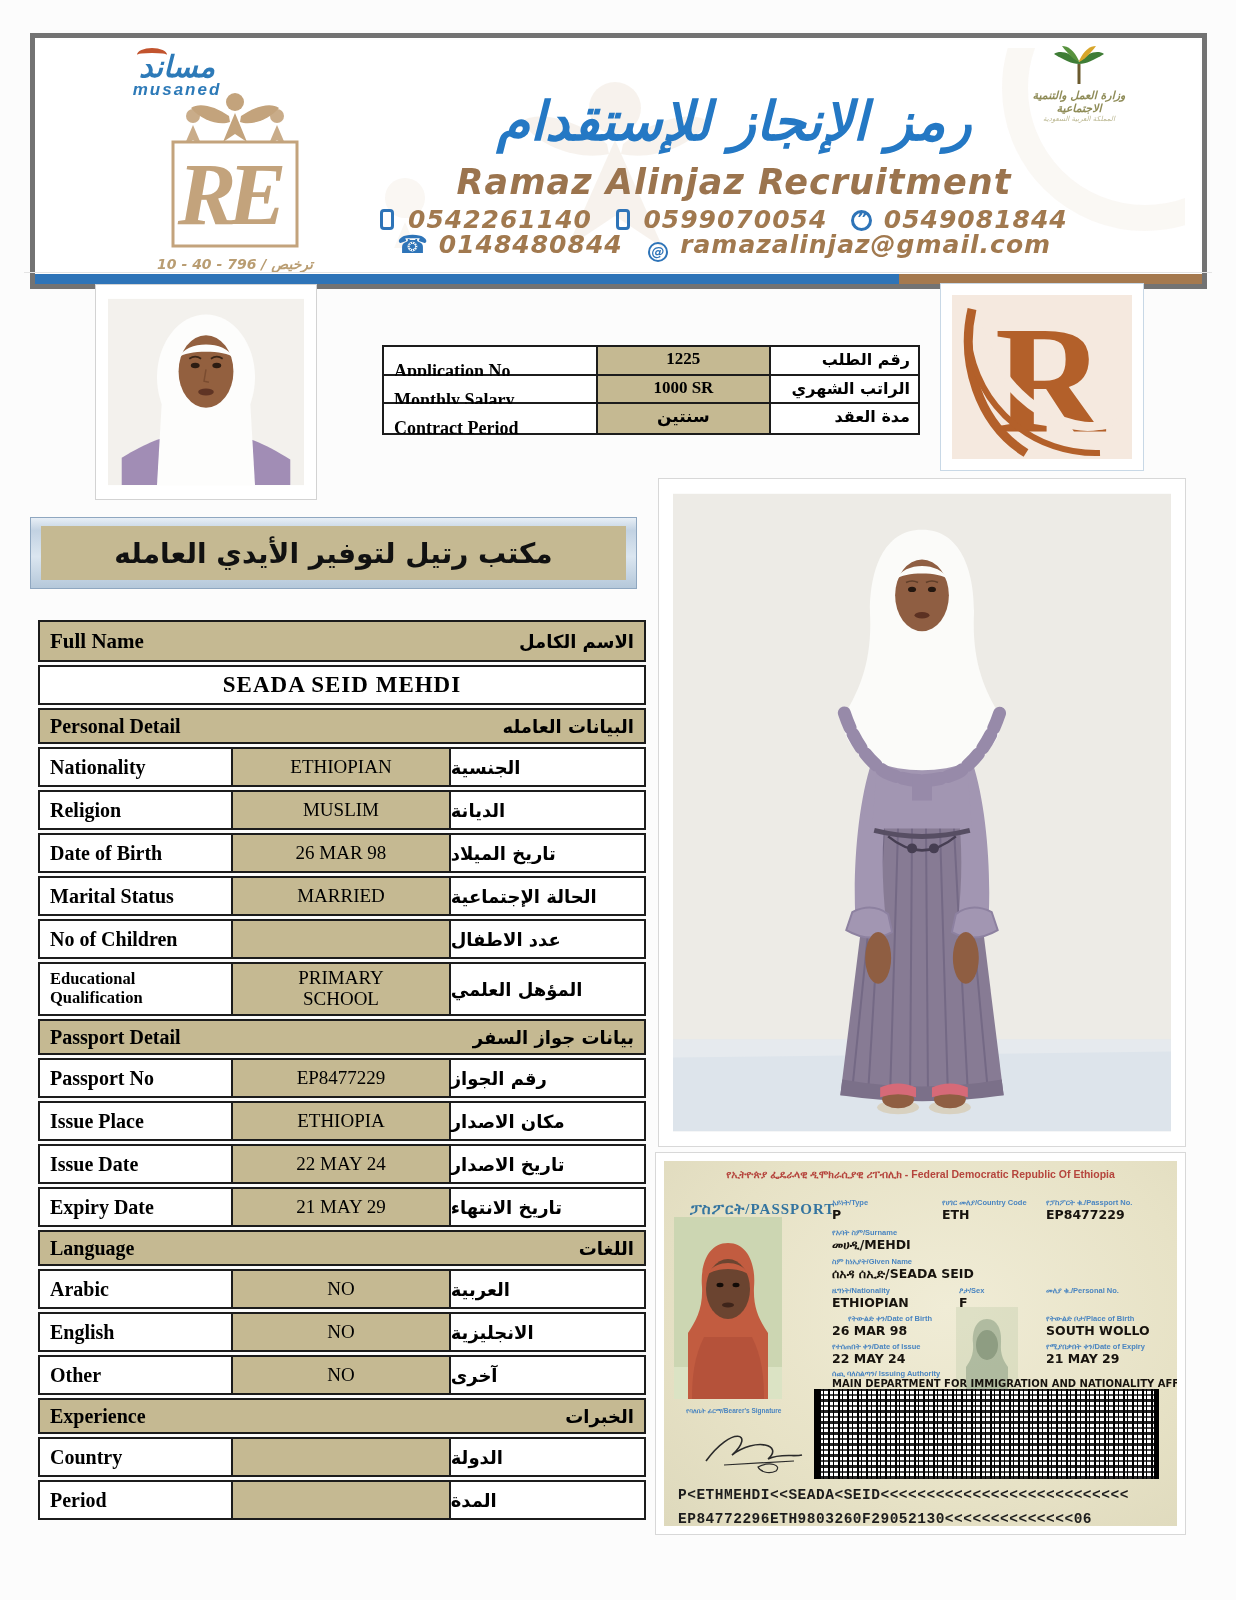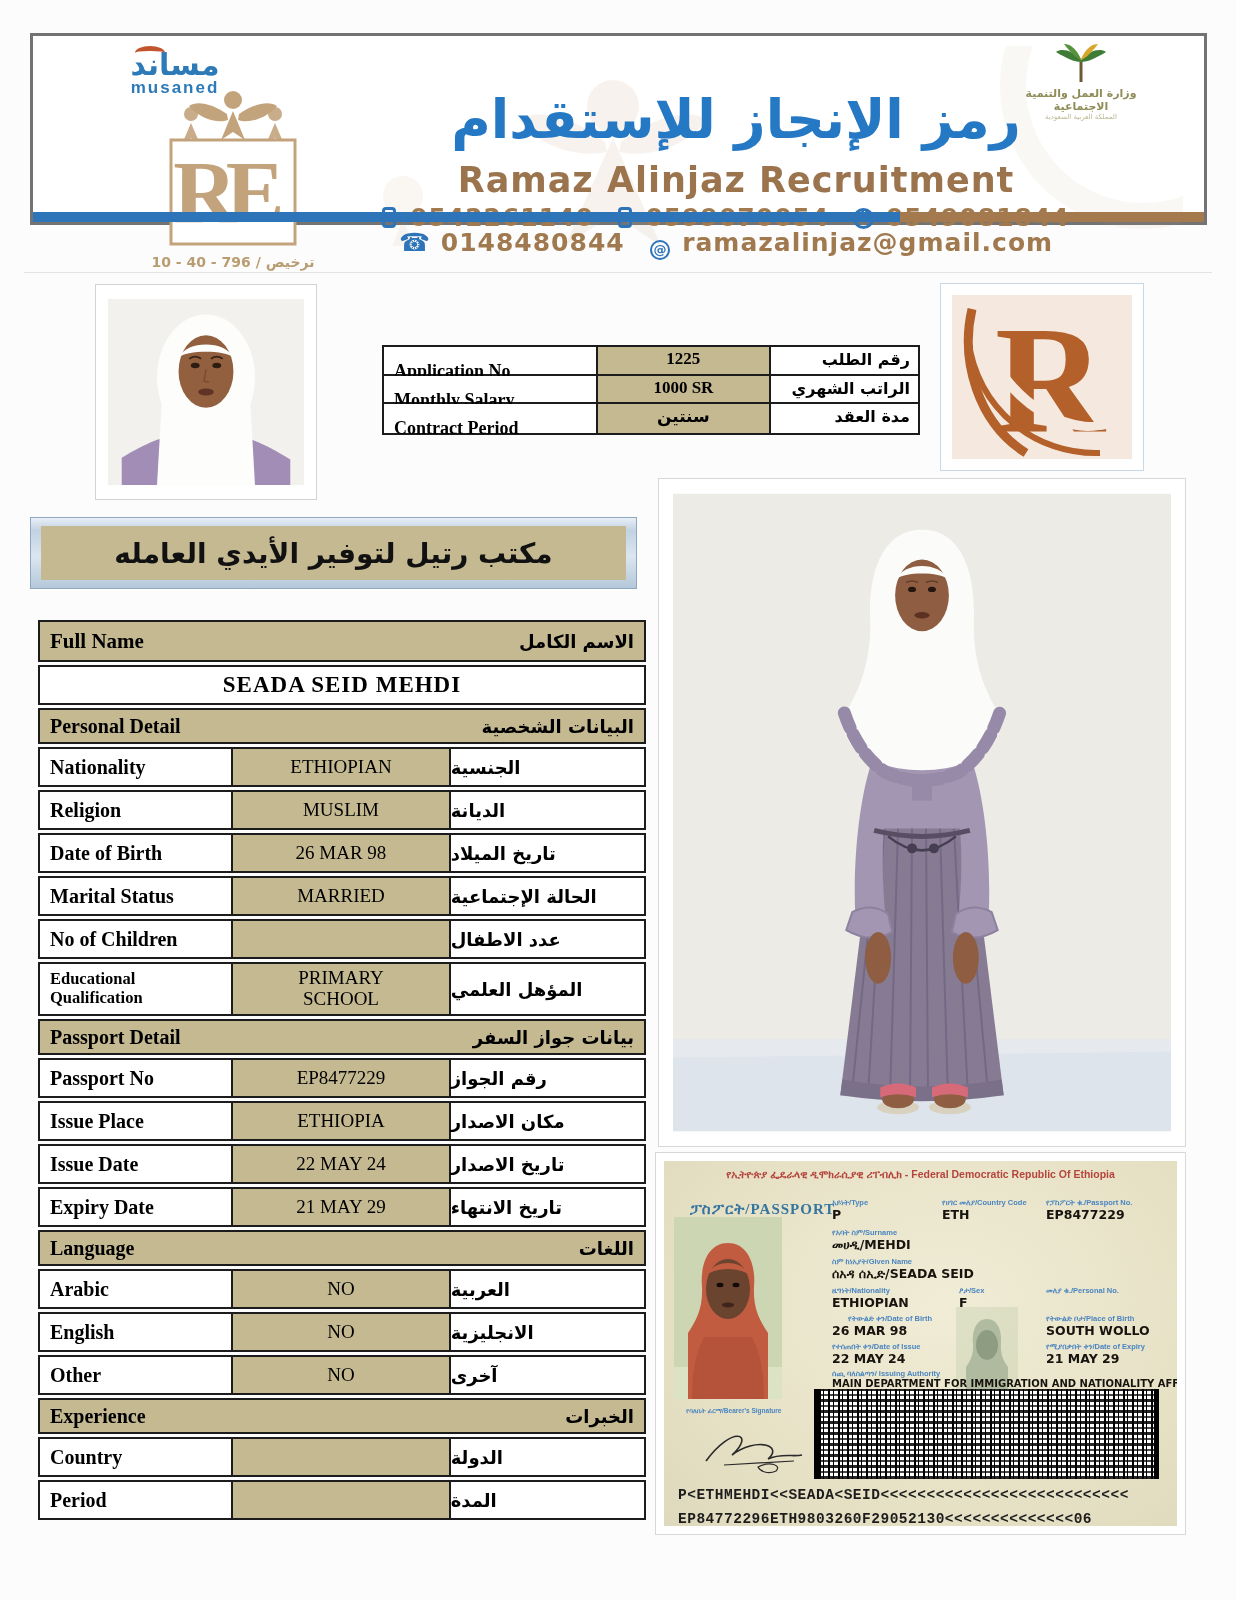--- a/index.html
+++ b/index.html
@@ -3,21 +3,21 @@
 <meta charset="utf-8">
 <style>
   * { margin:0; padding:0; box-sizing:border-box; }
   body { background:#ffffff; font-family:"Liberation Sans", sans-serif; }
   #page { position:relative; width:1236px; height:1600px; background:#fcfcfc; overflow:hidden; }
 
   .abs { position:absolute; }
   .ar { font-family:"DejaVu Sans", sans-serif; direction:rtl; }
 
   
-  #header { left:30px; top:33px; width:1177px; height:192px; background:#ffffff; border:3px solid #737373; }
+  #header { left:30px; top:33px; width:1177px; height:256px; background:#ffffff; border:5px solid #737373;font-style:italic; }
   #hdr-watermark { left:250px; top:10px; width:900px; height:200px; opacity:0.13; pointer-events:none; }
   #musaned { left:62px; top:14px; width:160px; text-align:center; }
   #musaned-ar { font-family:"DejaVu Sans", sans-serif; font-weight:bold; font-size:30px; color:#2d7ab8; line-height:1; position:relative; }
   #musaned-arc { position:absolute; left:40px; top:-4px; width:30px; height:14px; border-top:5px solid #c2542e; border-radius:50%; }
   #musaned-en { font-size:17px; font-weight:bold; color:#2d7ab8; letter-spacing:2px; margin-top:-2px; }
   #relogo { left:100px; top:52px; width:200px; height:162px; }
   #license { left:80px; top:218px; width:240px; text-align:center; font-size:14px; font-weight:bold; color:#b99d72; }
   #title-ar { right:88px; top:52px; width:760px; text-align:center; font-weight:bold; font-size:54px; color:#2478c4; }
   #title-en { right:88px; top:124px; width:760px; text-align:center; font-weight:bold; font-size:35px; color:#9b744e; letter-spacing:1px; font-family:"DejaVu Sans", sans-serif; }
   .contact-line { right:88px; width:780px; text-align:center; font-weight:bold; font-size:25px; color:#a1794f; letter-spacing:1px; font-family:"DejaVu Sans", sans-serif; white-space:nowrap; }
@@ -232,21 +232,21 @@
       <div class="sec-en">Full Name</div>
       <div class="sec-ar">الاسم الكامل</div>
     </div>
 
     <div class="prow namerow">
       <div class="fullname">SEADA SEID MEHDI</div>
     </div>
 
     <div class="prow sec">
       <div class="sec-en">Personal Detail</div>
-      <div class="sec-ar">البيانات الشخصية</div>
+      <div class="sec-ar">البيانات العامله</div>
     </div>
 
     <div class="prow data">
       <div class="pcell pc-label">Nationality</div>
       <div class="pcell pc-value">ETHIOPIAN</div>
       <div class="pcell pc-ar">الجنسية</div>
     </div>
     <div class="prow data">
       <div class="pcell pc-label">Religion</div>
       <div class="pcell pc-value">MUSLIM</div>

